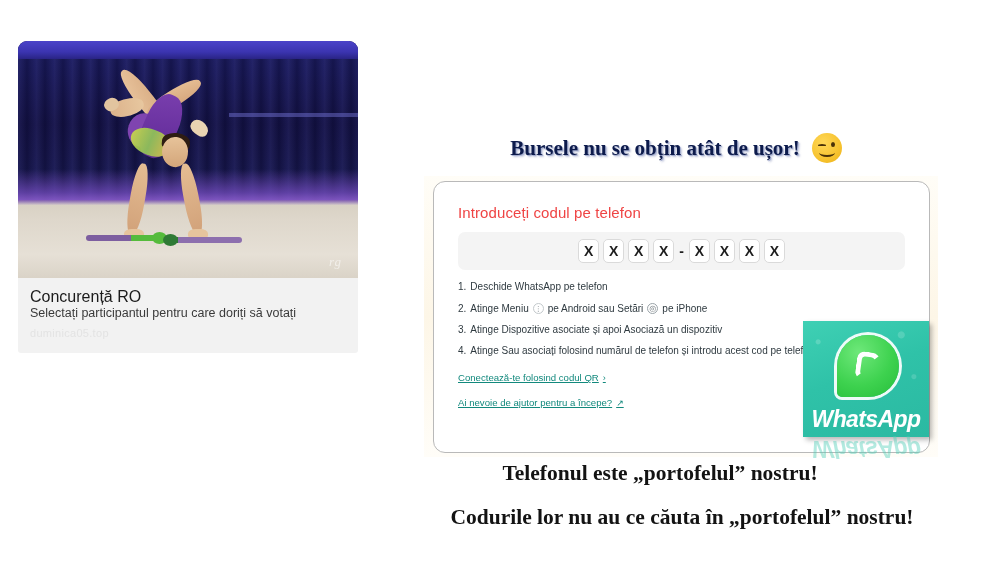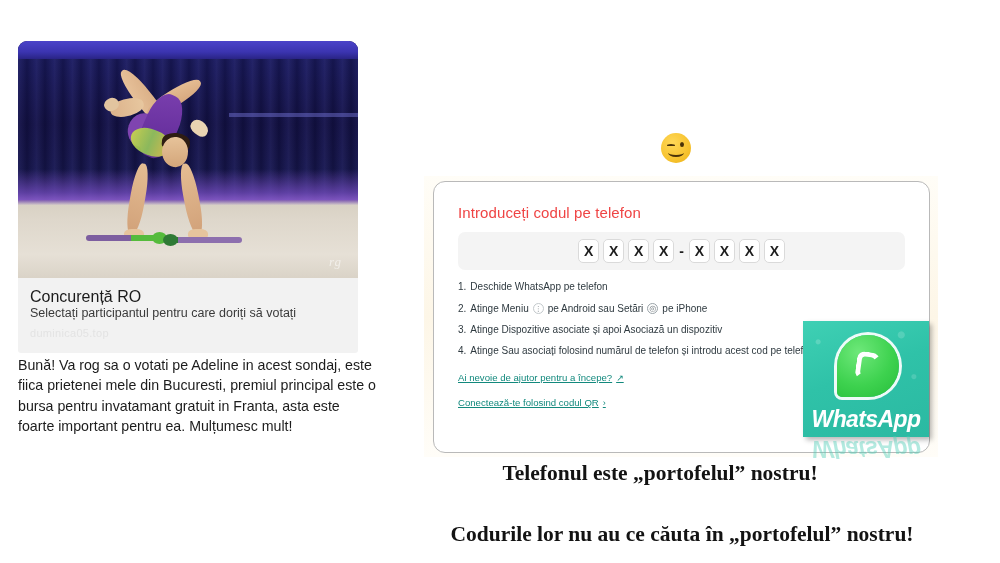--- a/index.html
+++ b/index.html
@@ -352,33 +352,34 @@
   }
 
   
   .bottom-1 {
     position:absolute; left: 380px; top: 461px; width: 560px;
     text-align:center;
     font-family:"Liberation Serif", serif; font-weight:700;
     font-size: 21.5px; color:#131313;
   }
   .bottom-2 {
-    position:absolute; left: 372px; top: 522px; width: 620px;
+    position:absolute; left: 372px; top: 505px; width: 620px;
     text-align:center;
     font-family:"Liberation Serif", serif; font-weight:700;
     font-size: 21.5px; color:#131313;
   }
 </style>
 </head>
 <body>
 
 <div id="page">
 
 
   <div class="blue-line">
+    <span class="blue-text">Bursele nu se obțin atât de ușor!</span>
     <span class="emoji">
       <span class="eye-l"></span>
       <span class="eye-r"></span>
       <span class="mouth"></span>
     </span>
   </div>
 
   <div class="left-card">
 
     <div class="photo-wrap">
@@ -413,21 +414,20 @@
       <div class="photo-watermark">rg</div>
     </div>
 
     <div class="card-body">
       <div class="card-title">Concurență RO</div>
       <div class="card-sub">Selectați participantul pentru care doriți să votați</div>
       <div class="card-url">duminica05.top</div>
     </div>
   </div>
 
-  <div class="chat-text">Bună! Va rog sa o votati pe Adeline in acest sondaj, este fiica prietenei mele din Bucuresti, premiul principal este o bursa pentru invatamant gratuit in Franta, asta este foarte important pentru ea. Mulțumesc mult!</div>
 
   <div class="dialog-backdrop"></div>
 
   <div class="dialog">
     <div class="dlg-inner">
 
       <div class="dlg-title">Introduceți codul pe telefon</div>
 
 
       <div class="code-field">
@@ -465,28 +465,28 @@
 
         <div class="step">
           <span class="num">4.</span>
           <span>Atinge Sau asociați folosind numărul de telefon și introdu acest cod pe telefon</span>
         </div>
       </div>
 
       <div class="dlg-links">
         <span class="dlg-link-row">
           <span class="dlg-link">
-            <span>Ai nevoie de ajutor pentru a începe?</span>
-            <span class="arrow">↗</span>
+            <span>Conectează-te folosind codul QR</span>
+            <span class="arrow">›</span>
           </span>
         </span>
         <span class="dlg-link-row">
           <span class="dlg-link">
-            <span>Conectează-te folosind codul QR</span>
-            <span class="arrow">›</span>
+            <span>Ai nevoie de ajutor pentru a începe?</span>
+            <span class="arrow">↗</span>
           </span>
         </span>
       </div>
 
     </div>
   </div>
 
   <div class="wa-badge">
     <div class="wa-doodle"></div>
     <div class="wa-circle">

